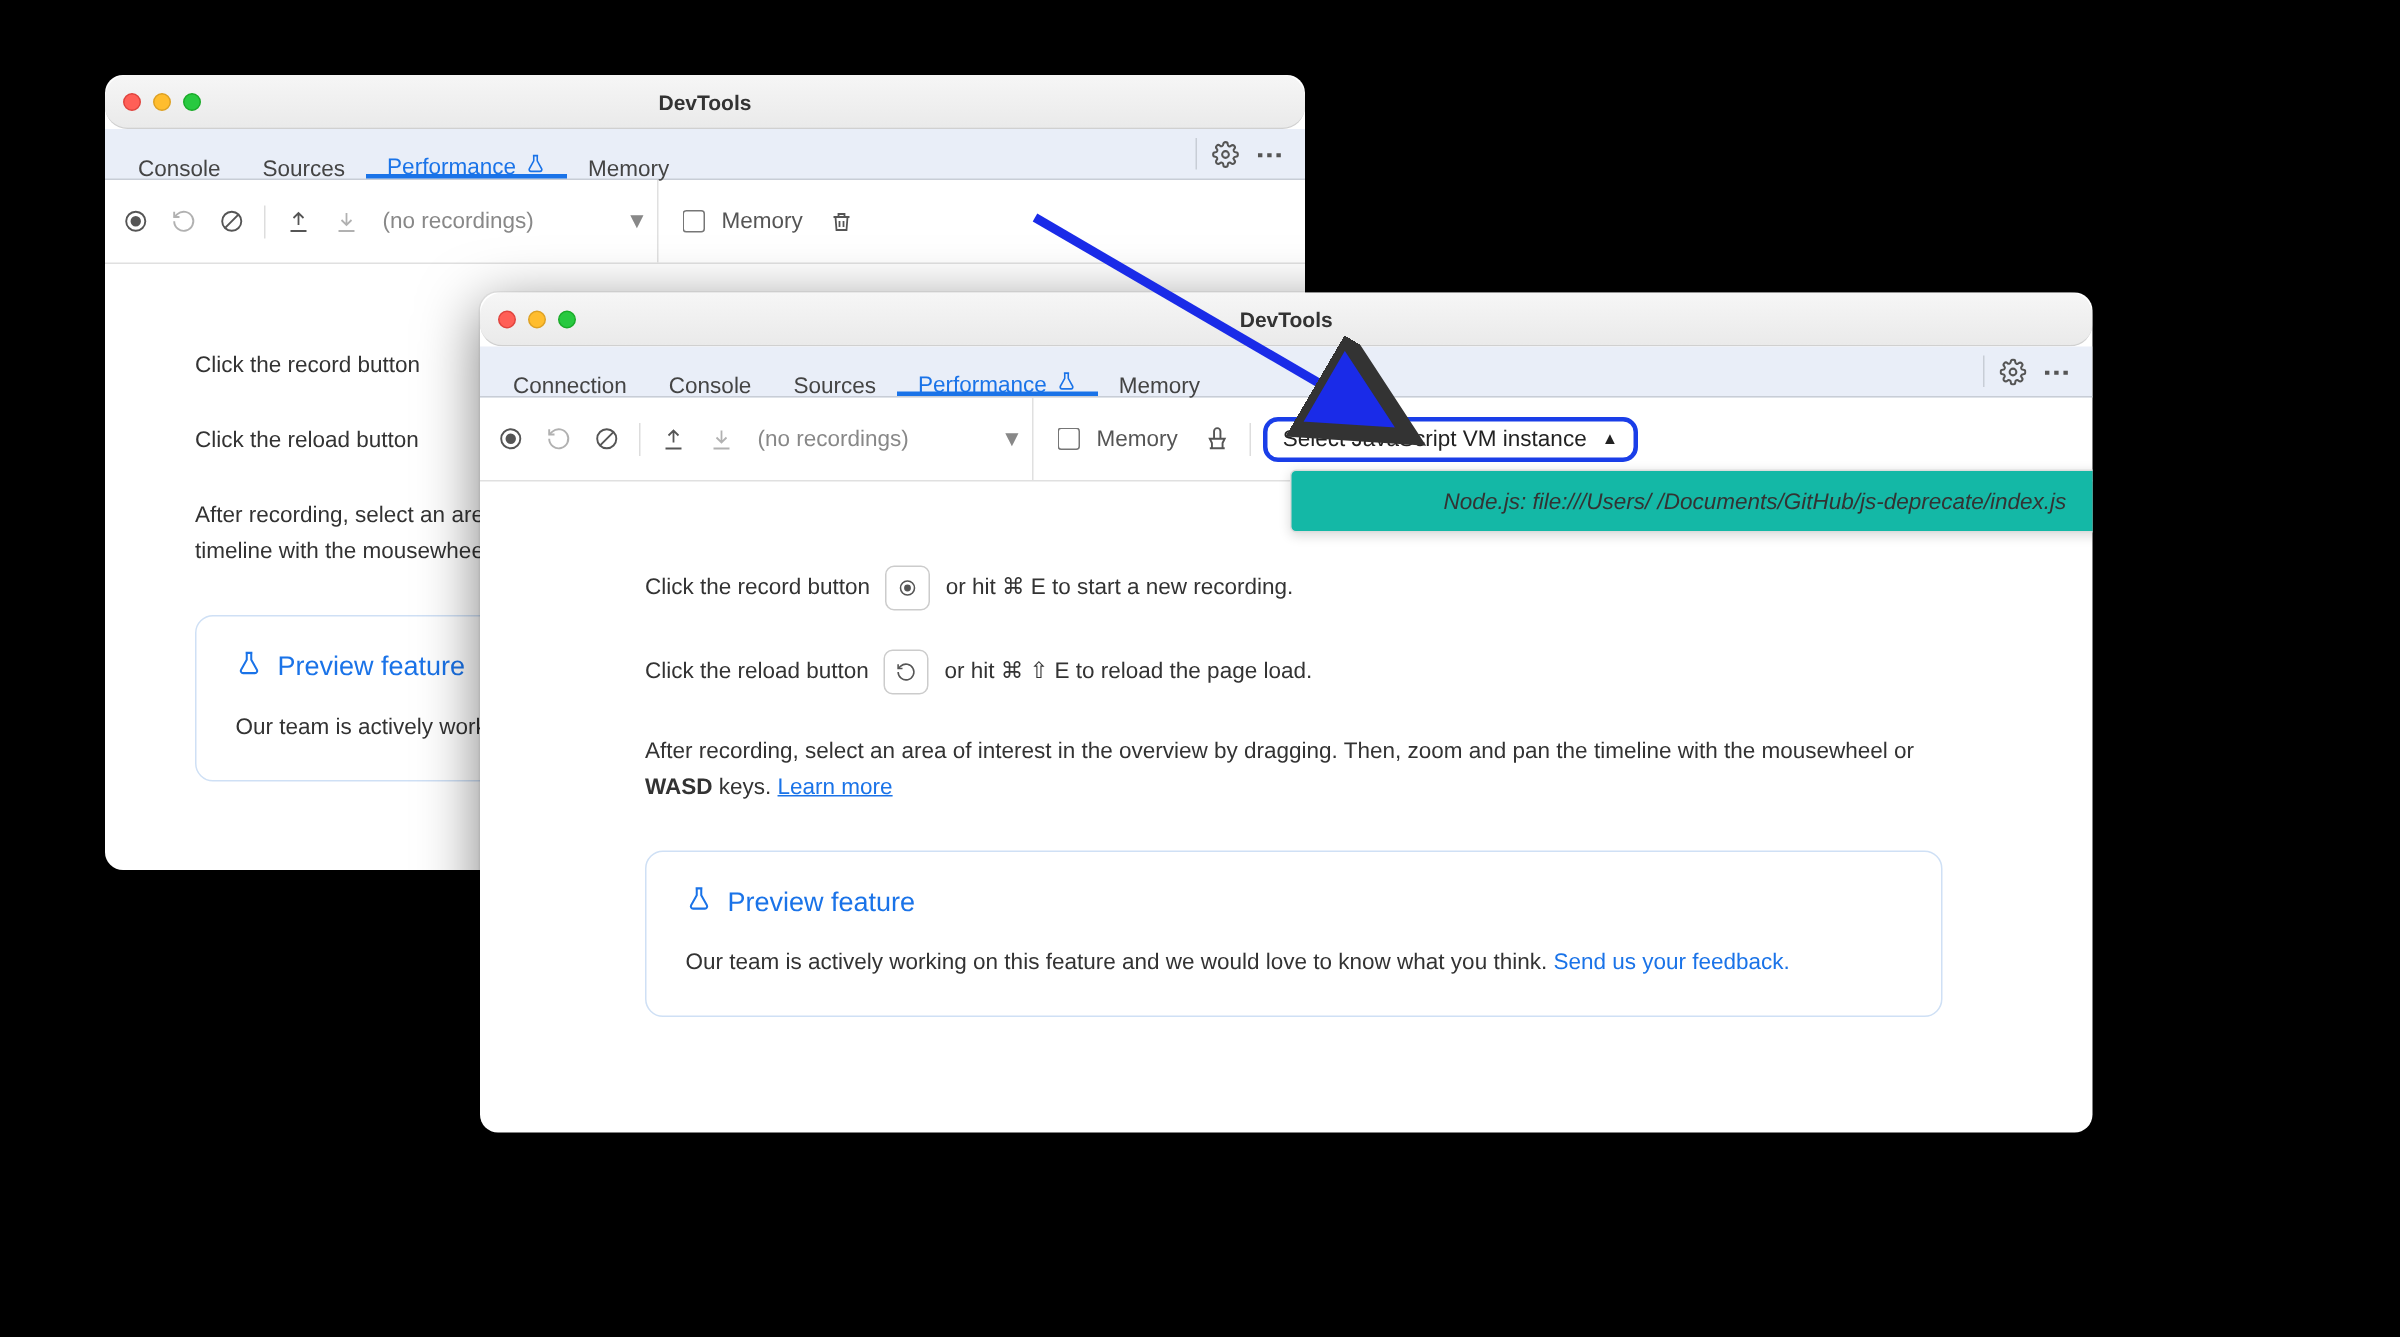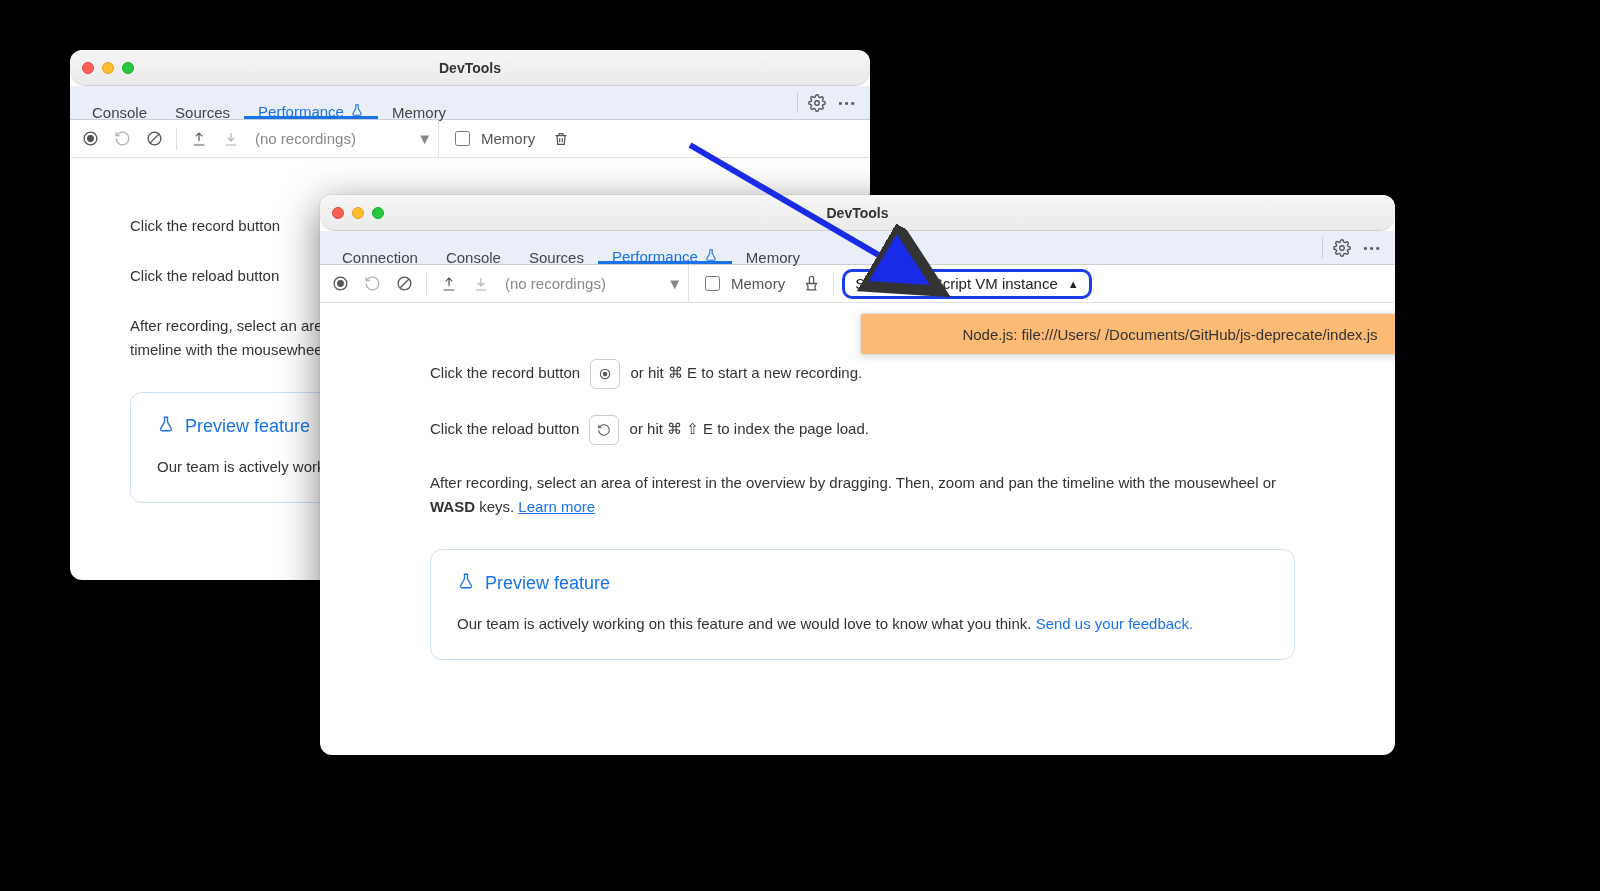--- a/index.html
+++ b/index.html
@@ -67,21 +67,21 @@
   .gear, .more {
     width: 30px;
     display:flex; align-items:center; justify-content:center;
     color:#555;
   }
   .more { font-size: 18px; font-weight: bold; letter-spacing: -2px; transform: rotate(90deg);}
   .vbar { width:1px; background:#c8cdd6; margin:6px 4px; }
 
   
   .controls {
-    height: 38px; border-bottom: 1px solid #e0e0e0;
+    height: 56px; border-bottom: 1px solid #e0e0e0;
     display:flex; align-items:center; gap:4px; padding:0 6px;
     color:#555;
   }
   .ibtn {
     width:28px;height:28px;display:flex;align-items:center;justify-content:center;
     border-radius:4px; cursor:pointer;
   }
   .ibtn.disabled { opacity:0.45; cursor:default; }
   .sep { width:1px; height:22px; background:#ddd; margin:0 4px; }
   .dropdown {
@@ -122,24 +122,25 @@
     margin-top: 30px;
     border:1px solid #cfe0f5; border-radius:12px; padding:22px 26px;
   }
   .preview-head { color:#1a73e8; font-size:18px; display:flex; gap:10px; align-items:center; margin-bottom:16px; }
   .preview-body { color:#333; line-height:1.7; }
   .preview-body .link { color:#1a73e8; cursor:pointer; }
 
   
   .vm-option {
     position:absolute; left:540px; top:118px; width:620px; height:42px;
-    background:#fdba74; border:1px solid #ddd; border-radius:4px;
+    background:#14b8a6; border:1px solid #ddd; border-radius:4px;
     display:flex; align-items:center; justify-content:center;
     font-size:15px; color:#333; box-shadow:0 2px 8px rgba(0,0,0,0.15);
     z-index:3;
+    font-style:italic;
   }
 
   
   .arrow-svg { position:absolute; left:680px; top:135px; pointer-events:none; z-index:5; }
 
   
   .scroll-thumb { position:absolute; right:2px; top:110px; width:8px; height:100px; background:#ccc; border-radius:4px; }
 
   
   svg { stroke:currentColor; fill:none; stroke-width:1.8; }
@@ -346,21 +347,21 @@
       <span> or hit ⌘ E to start a new recording.</span>
     </p>
     <p class="hint">
       <span>Click the reload button </span>
       <span class="inline-iconbox">
         <svg width="14" height="14" viewBox="0 0 24 24">
             <path d="M3 12a9 9 0 1 0 3-6.7L3 8"></path>
             <path d="M3 3v5h5"></path>
           </svg>
       </span>
-      <span> or hit ⌘ ⇧ E to index the page load.</span>
+      <span> or hit ⌘ ⇧ E to reload the page load.</span>
     </p>
     <p class="hint">
       <span>After recording, select an area of interest in the overview by dragging. Then, zoom and pan the timeline with the mousewheel or </span><span class="wasd">WASD</span><span> keys. </span><span class="learn">Learn more</span>
     </p>
 
     <div class="preview-card">
       <div class="preview-head">
         <span>
           <svg width="18" height="18" viewBox="0 0 24 24">
               <path d="M9 3h6M10 3v6l-5 9a2 2 0 0 0 1.8 3h10.4a2 2 0 0 0 1.8-3l-5-9V3"></path>

